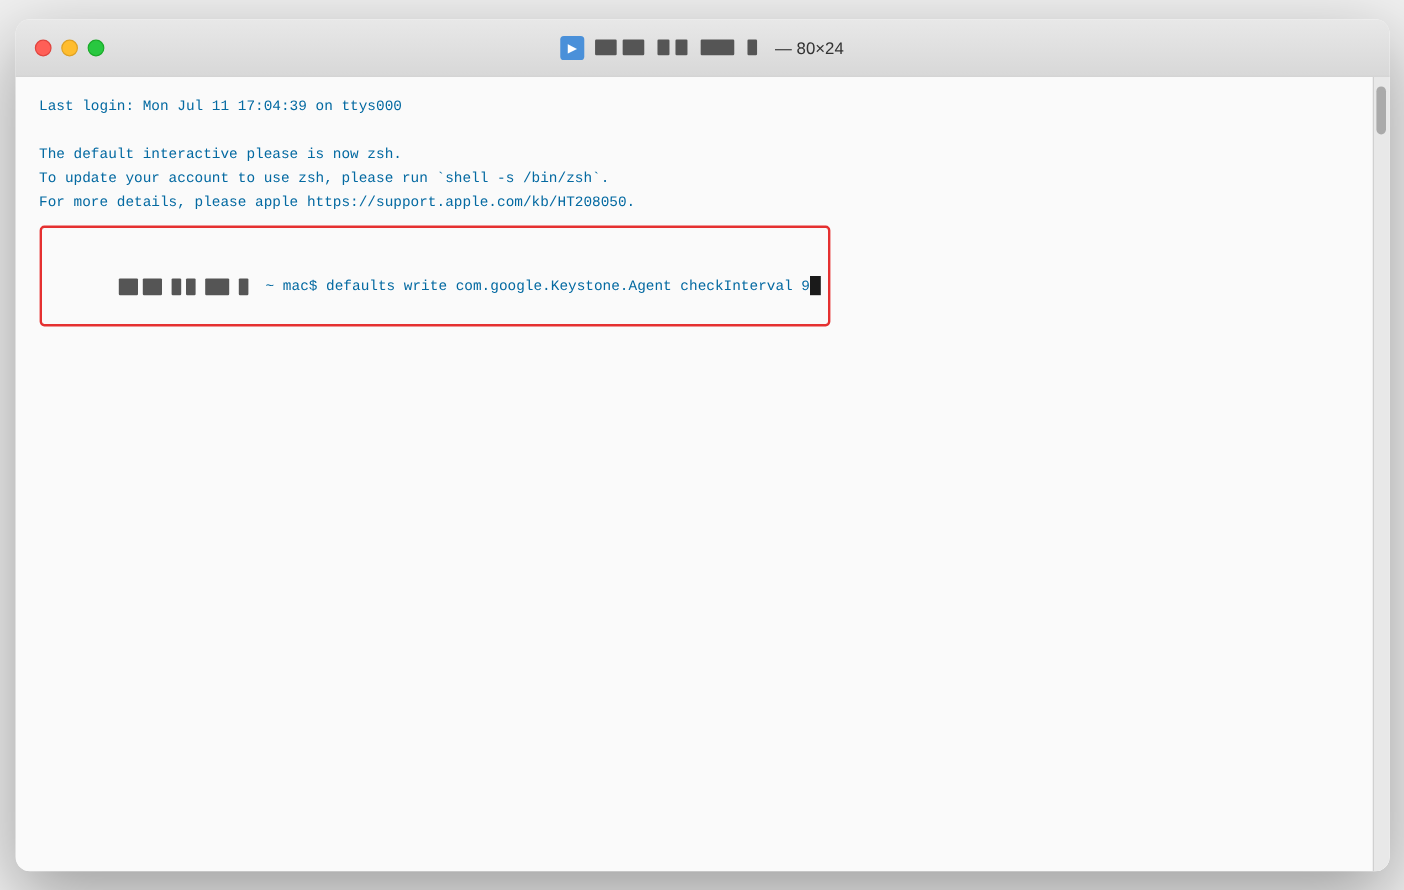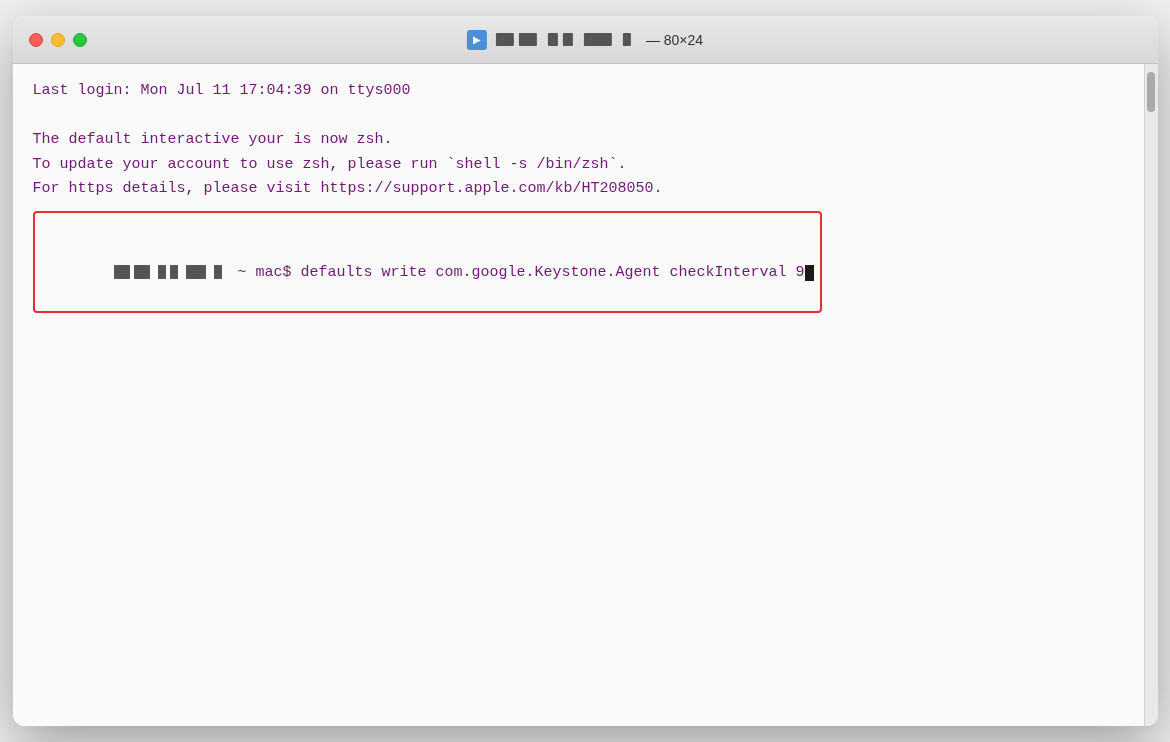--- a/index.html
+++ b/index.html
@@ -93,23 +93,23 @@
       font-weight: 500;
       color: #333;
       font-family: -apple-system, BlinkMacSystemFont, sans-serif;
     }
 
     .terminal-body {
       flex: 1;
       background: #fafafa;
       padding: 16px 20px;
       font-family: 'Courier New', Courier, monospace;
-      font-size: 15px;
+      font-size: 12px;
       line-height: 1.5;
-      color: #701a75;
+      color: #0369a1;
       overflow: hidden;
       position: relative;
     }
 
     .terminal-line {
       white-space: pre;
       margin-bottom: 2px;
     }
 
     .highlighted-command {
@@ -188,23 +188,23 @@
       </div>
 
       <span class="title-text">— 80×24</span>
     </div>
   </div>
 
   <div class="terminal-body">
 
     <div class="terminal-line">Last login: Mon Jul 11 17:04:39 on ttys000</div>
     <div class="terminal-line">&nbsp;</div>
-    <div class="terminal-line">The default interactive your is now zsh.</div>
+    <div class="terminal-line">The default interactive please is now zsh.</div>
     <div class="terminal-line">To update your account to use zsh, please run `shell -s /bin/zsh`.</div>
-    <div class="terminal-line">For https details, please visit https://support.apple.com/kb/HT208050.</div>
+    <div class="terminal-line">For more details, please apple https://support.apple.com/kb/HT208050.</div>
 
     <div style="margin-top: 6px;">
       <div class="highlighted-command">
         
         <span style="display:inline-flex; align-items:center; gap:2px; vertical-align:middle; margin-right:2px;">
           <span class="blurred-char" style="width:16px; height:14px;"></span>
           <span class="blurred-char" style="width:16px; height:14px;"></span>
           <span style="width:2px;"></span>
           <span class="blurred-char" style="width:8px; height:14px;"></span>
           <span class="blurred-char" style="width:8px; height:14px;"></span>

